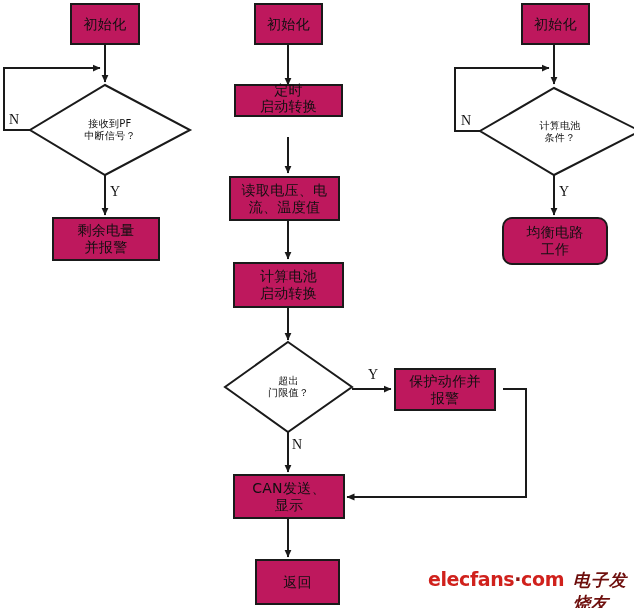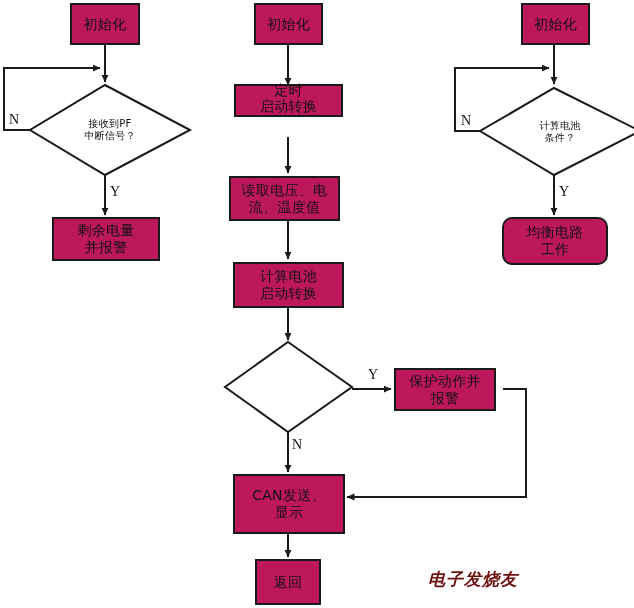--- a/index.html
+++ b/index.html
@@ -181,35 +181,41 @@
   <div class="node box" style="left:229px; top:176px; width:111px; height:45px;">
     <span class="txt">读取电压、电
 流、温度值</span>
   </div>
 
   <div class="node box" style="left:233px; top:262px; width:111px; height:46px;">
     <span class="txt">计算电池
 启动转换</span>
   </div>
 
+  <div class="diamond-wrap" style="left:225px; top:342px; width:127px; height:90px;">
+    <div class="diamond-label">
+      <span class="txt">超出
+门限值？</span>
+    </div>
+  </div>
 
   <div class="edge-label" style="left:368px; top:367px;"><span>Y</span></div>
   <div class="edge-label" style="left:292px; top:437px;"><span>N</span></div>
 
   <div class="node box" style="left:394px; top:368px; width:102px; height:43px;">
     <span class="txt">保护动作并
 报警</span>
   </div>
 
-  <div class="node box" style="left:233px; top:474px; width:112px; height:60px;">
+  <div class="node box" style="left:233px; top:474px; width:112px; height:45px;">
     <span class="txt">CAN发送、
 显示</span>
   </div>
 
-  <div class="node box" style="left:255px; top:559px; width:66px; height:46px;">
+  <div class="node box" style="left:255px; top:559px; width:85px; height:46px;">
     <span class="txt">返回</span>
   </div>
 
   <div class="node box" style="left:521px; top:3px; width:69px; height:42px;">
     <span class="txt">初始化</span>
   </div>
 
   <div class="diamond-wrap" style="left:480px; top:88px; width:160px; height:88px;">
     <div class="diamond-label">
       <span class="txt">计算电池
@@ -219,16 +225,17 @@
 
   <div class="edge-label" style="left:461px; top:113px;"><span>N</span></div>
   <div class="edge-label" style="left:559px; top:184px;"><span>Y</span></div>
 
   <div class="node box" style="left:502px; top:217px; width:106px; height:48px;border-radius:10px;">
     <span class="txt">均衡电路
 工作</span>
   </div>
 
   <div id="watermark">
+    <span class="wm-latin"><span>elecfans</span><span class="dot">·</span><span>com</span></span>
     <span class="wm-cn">电子发烧友</span>
   </div>
 
 </div>
 
 </body></html>

